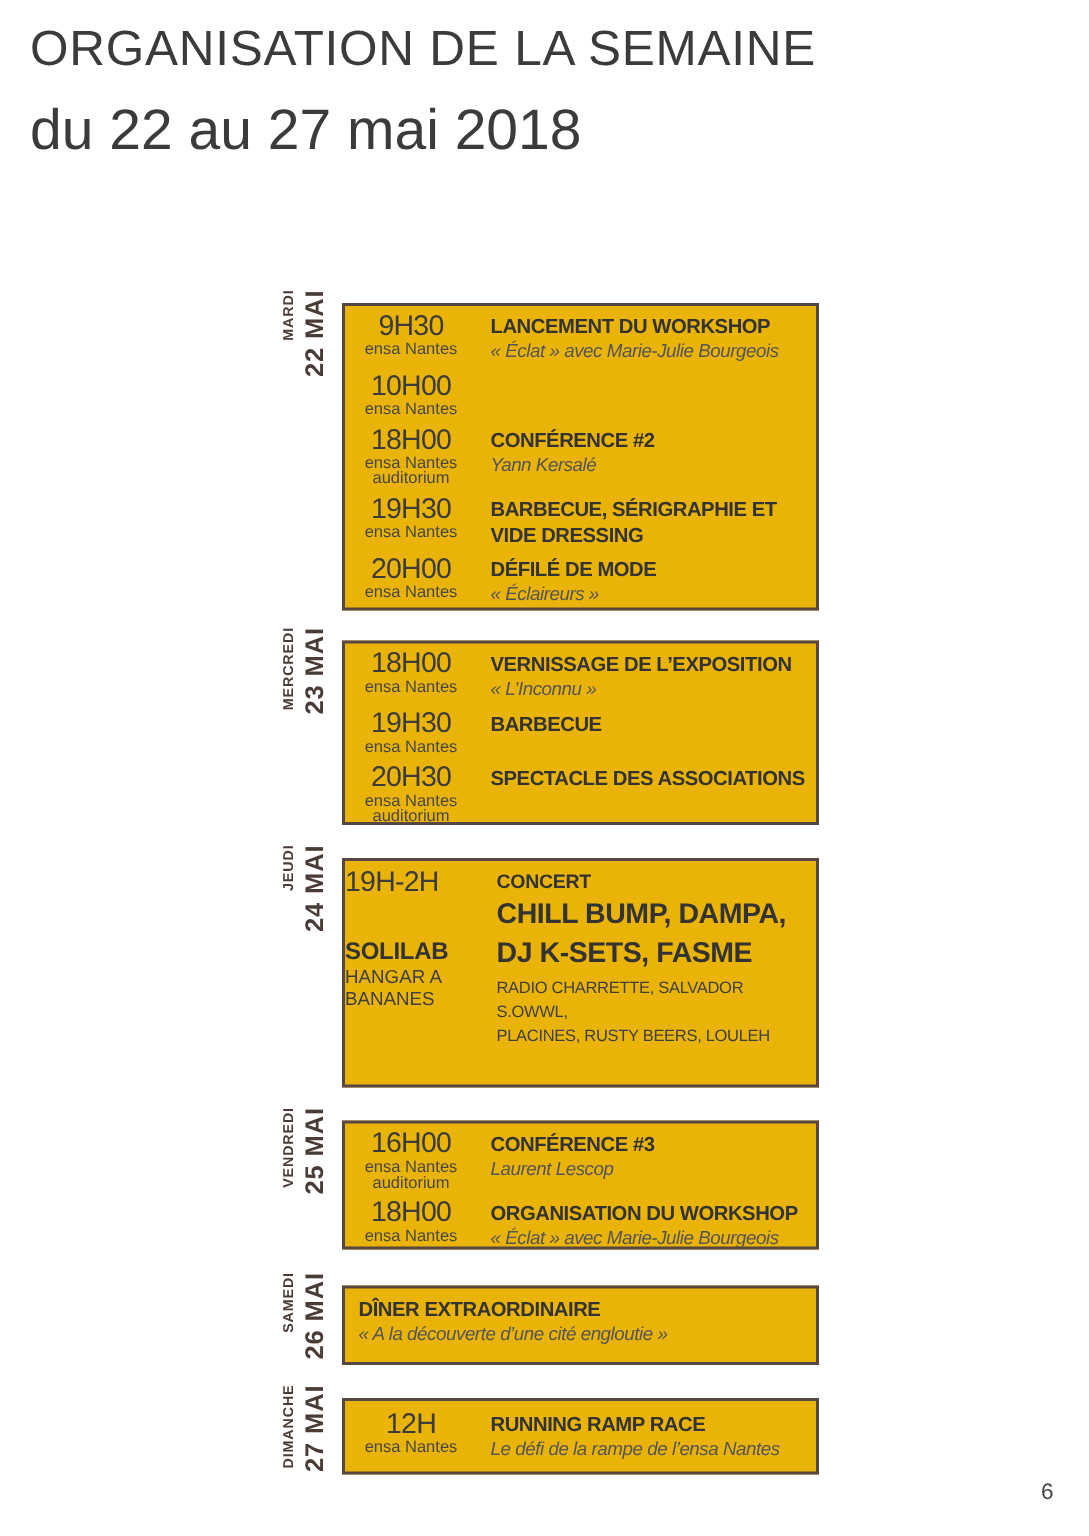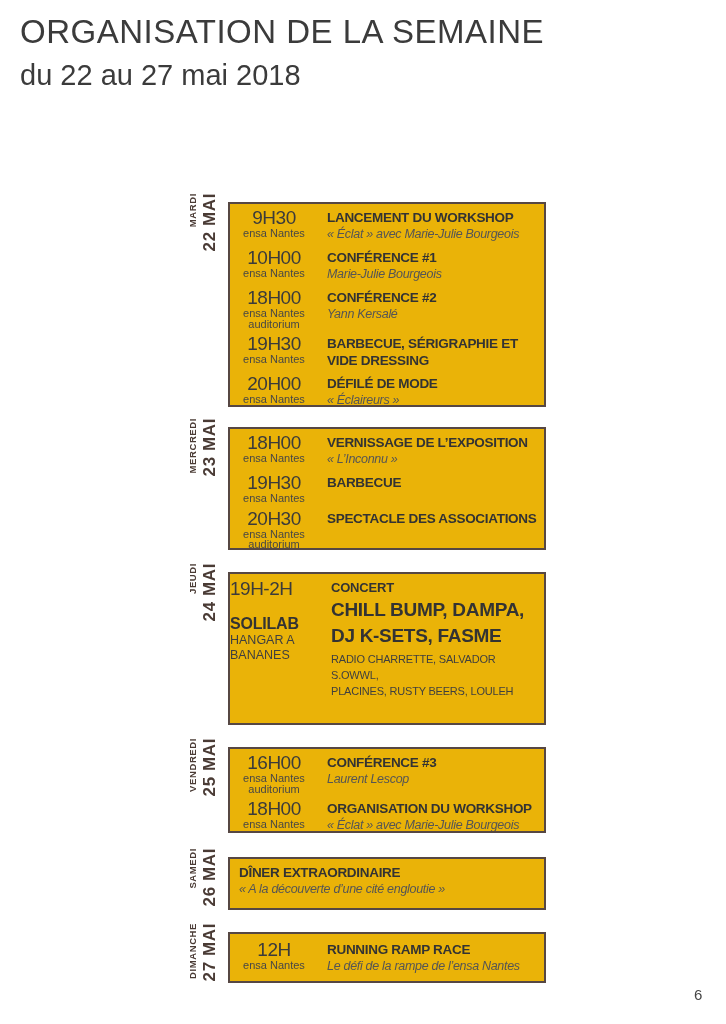--- a/index.html
+++ b/index.html
@@ -14,22 +14,22 @@
     background:#ffffff;
     overflow:hidden;
   }
   
   .header{position:absolute;left:20px;top:12px;width:640px;}
   .page-title{
     font-size:33px;line-height:40px;font-weight:400;
     letter-spacing:0.5px;color:#3b3b3b;margin:0;
   }
   .page-subtitle{
-    font-size:29px;line-height:38px;font-weight:400;
-    color:#3b3b3b;margin:4px 0 0 0;
+    font-size:38px;line-height:38px;font-weight:400;
+    color:#3b3b3b;margin:16px 0 0 0;
   }
   
   .day-section{position:absolute;left:0;width:726px;}
   .day-label{
     position:absolute;left:186px;top:-9px;
     width:120px;height:40px;
     transform:rotate(-90deg) translateX(-120px);
     transform-origin:0 0;
     text-align:right;
     color:#4a3b35;
@@ -67,21 +67,21 @@
     letter-spacing:-0.3px;color:#333333;white-space:pre-line;
   }
   .event-note{
     font-size:12.5px;line-height:17px;font-style:italic;
     letter-spacing:-0.3px;color:#555555;white-space:pre-line;
   }
   
   .concert-cols{display:flex;}
   .concert-left{flex:none;width:92px;text-align:left;}
   .concert-time{font-size:19px;line-height:22px;letter-spacing:-0.5px;color:#3b3b3b;}
-  .concert-venue-name{font-size:16px;line-height:18px;font-weight:bold;color:#333;margin-top:15px;letter-spacing:-0.2px;}
+  .concert-venue-name{font-size:16px;line-height:18px;font-weight:bold;color:#333;margin-top:26px;letter-spacing:-0.2px;}
   .concert-venue-detail{font-size:12.5px;line-height:15px;color:#3f3f3f;white-space:pre-line;}
   .concert-right{flex:1;padding:1px 2px 0 9px;min-width:0;}
   .concert-kicker{font-size:13px;line-height:17px;font-weight:bold;color:#333;letter-spacing:-0.2px;}
   .concert-headliners{
     font-size:19px;line-height:26px;font-weight:bold;
     letter-spacing:-0.3px;color:#333;white-space:pre-line;margin-top:1px;
   }
   .concert-support{
     font-size:11px;line-height:16px;letter-spacing:-0.2px;
     color:#3f3f3f;white-space:pre-line;margin-top:2px;
@@ -115,24 +115,20 @@
         </div>
         <div class="event-col">
           <div class="event-title">LANCEMENT DU WORKSHOP</div>
           <div class="event-note">« Éclat » avec Marie-Julie Bourgeois</div>
         </div>
       </div>
       <div class="event-row">
         <div class="time-col">
           <div class="event-time">10H00</div>
           <div class="event-venue">ensa Nantes</div>
-        </div>
-        <div class="event-col">
-          <div class="event-title">CONFÉRENCE #1</div>
-          <div class="event-note">Marie-Julie Bourgeois</div>
         </div>
       </div>
       <div class="event-row">
         <div class="time-col">
           <div class="event-time">18H00</div>
           <div class="event-venue">ensa Nantes
 auditorium</div>
         </div>
         <div class="event-col">
           <div class="event-title">CONFÉRENCE #2</div>

